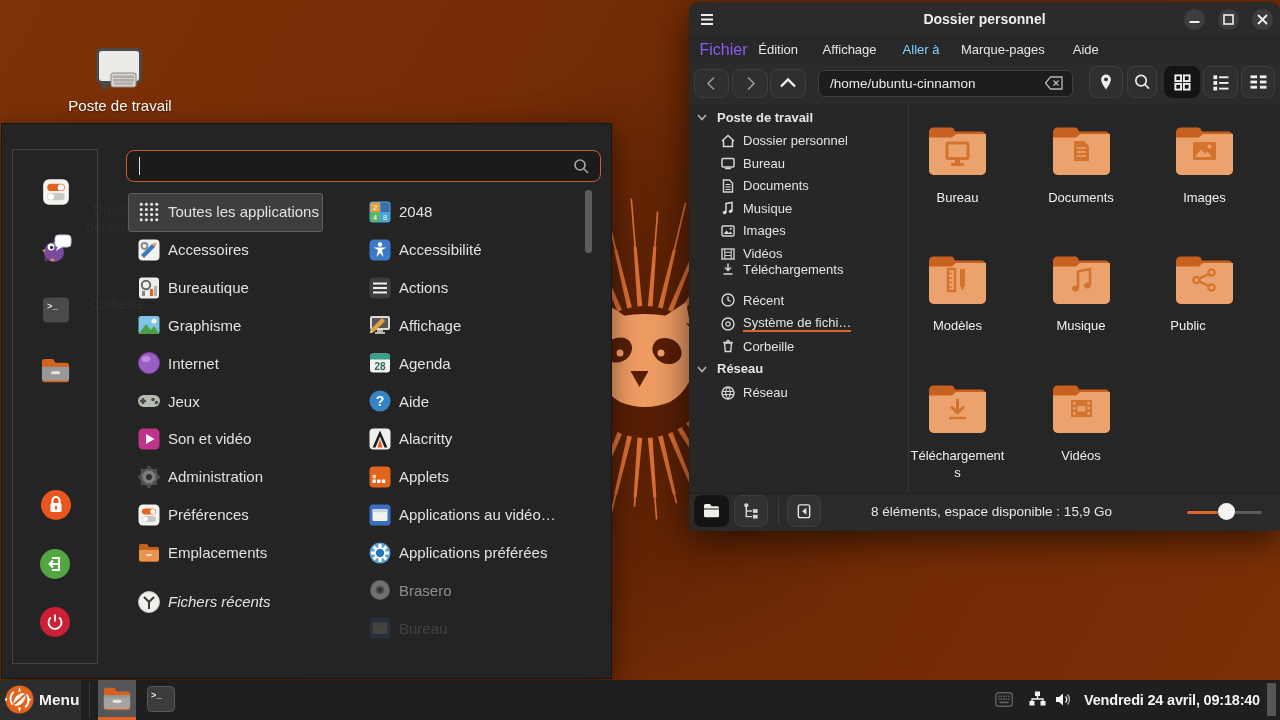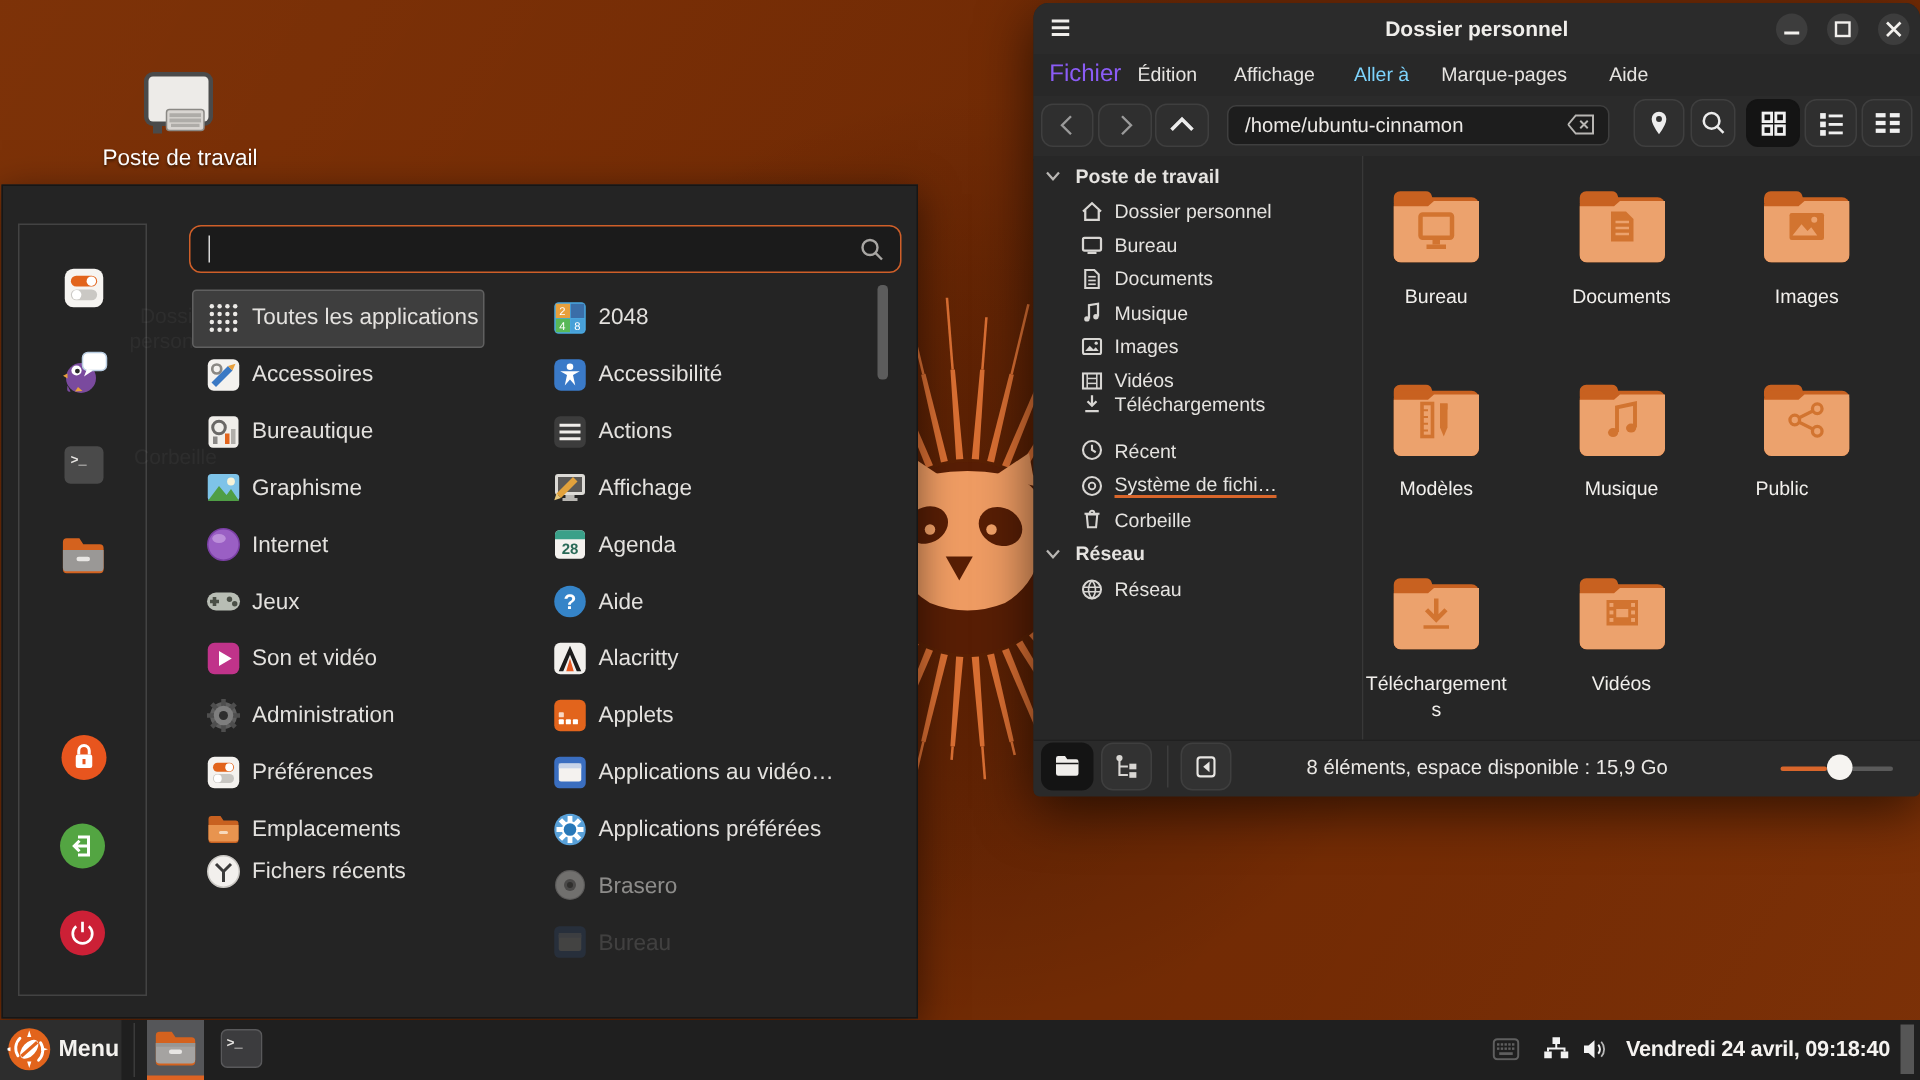--- a/index.html
+++ b/index.html
@@ -323,21 +323,21 @@
       <div class="txt">Préférences</div>
     </div>
 <div class="mi" style="left:135px;top:410.0px;">
       <div class="ic"><svg width="24" height="24" viewBox="0 0 24 24">
           <path d="M2 5 a2 2 0 0 1 2-2 h6 l2 3 h8 a2 2 0 0 1 2 2 v11 a2 2 0 0 1-2 2 h-16 a2 2 0 0 1-2-2 Z" fill="#c86120"></path>
 <path d="M2 9 h20 v9 a2 2 0 0 1-2 2 h-16 a2 2 0 0 1-2-2 Z" fill="#e8944f"></path>
 <rect x="9" y="13" width="6" height="2" rx="1" fill="#f8e0c8" opacity="0.9"></rect>
         </svg></div>
       <div class="txt">Emplacements</div>
     </div>
-<div class="mi" style="left:135px;top:438px;">
+<div class="mi" style="left:135px;top:459px;font-style:italic;">
       <div class="ic"><svg width="24" height="24" viewBox="0 0 24 24">
           <circle cx="12" cy="12" r="10.5" fill="#f2f0ed"></circle>
 <circle cx="12" cy="12" r="10.5" fill="none" stroke="#c8c6c2" stroke-width="1"></circle>
 <path d="M12 12 L7 7 M12 12 L17 7 M12 12 v7" stroke="#3a3a3a" stroke-width="2"></path>
         </svg></div>
       <div class="txt">Fichers récents</div>
     </div>
 <div class="mi" style="left:366px;top:69.3px;">
       <div class="ic"><svg width="24" height="24" viewBox="0 0 24 24">
           <rect x="1.5" y="1.5" width="21" height="21" rx="3" fill="#4aa8e0"></rect>

